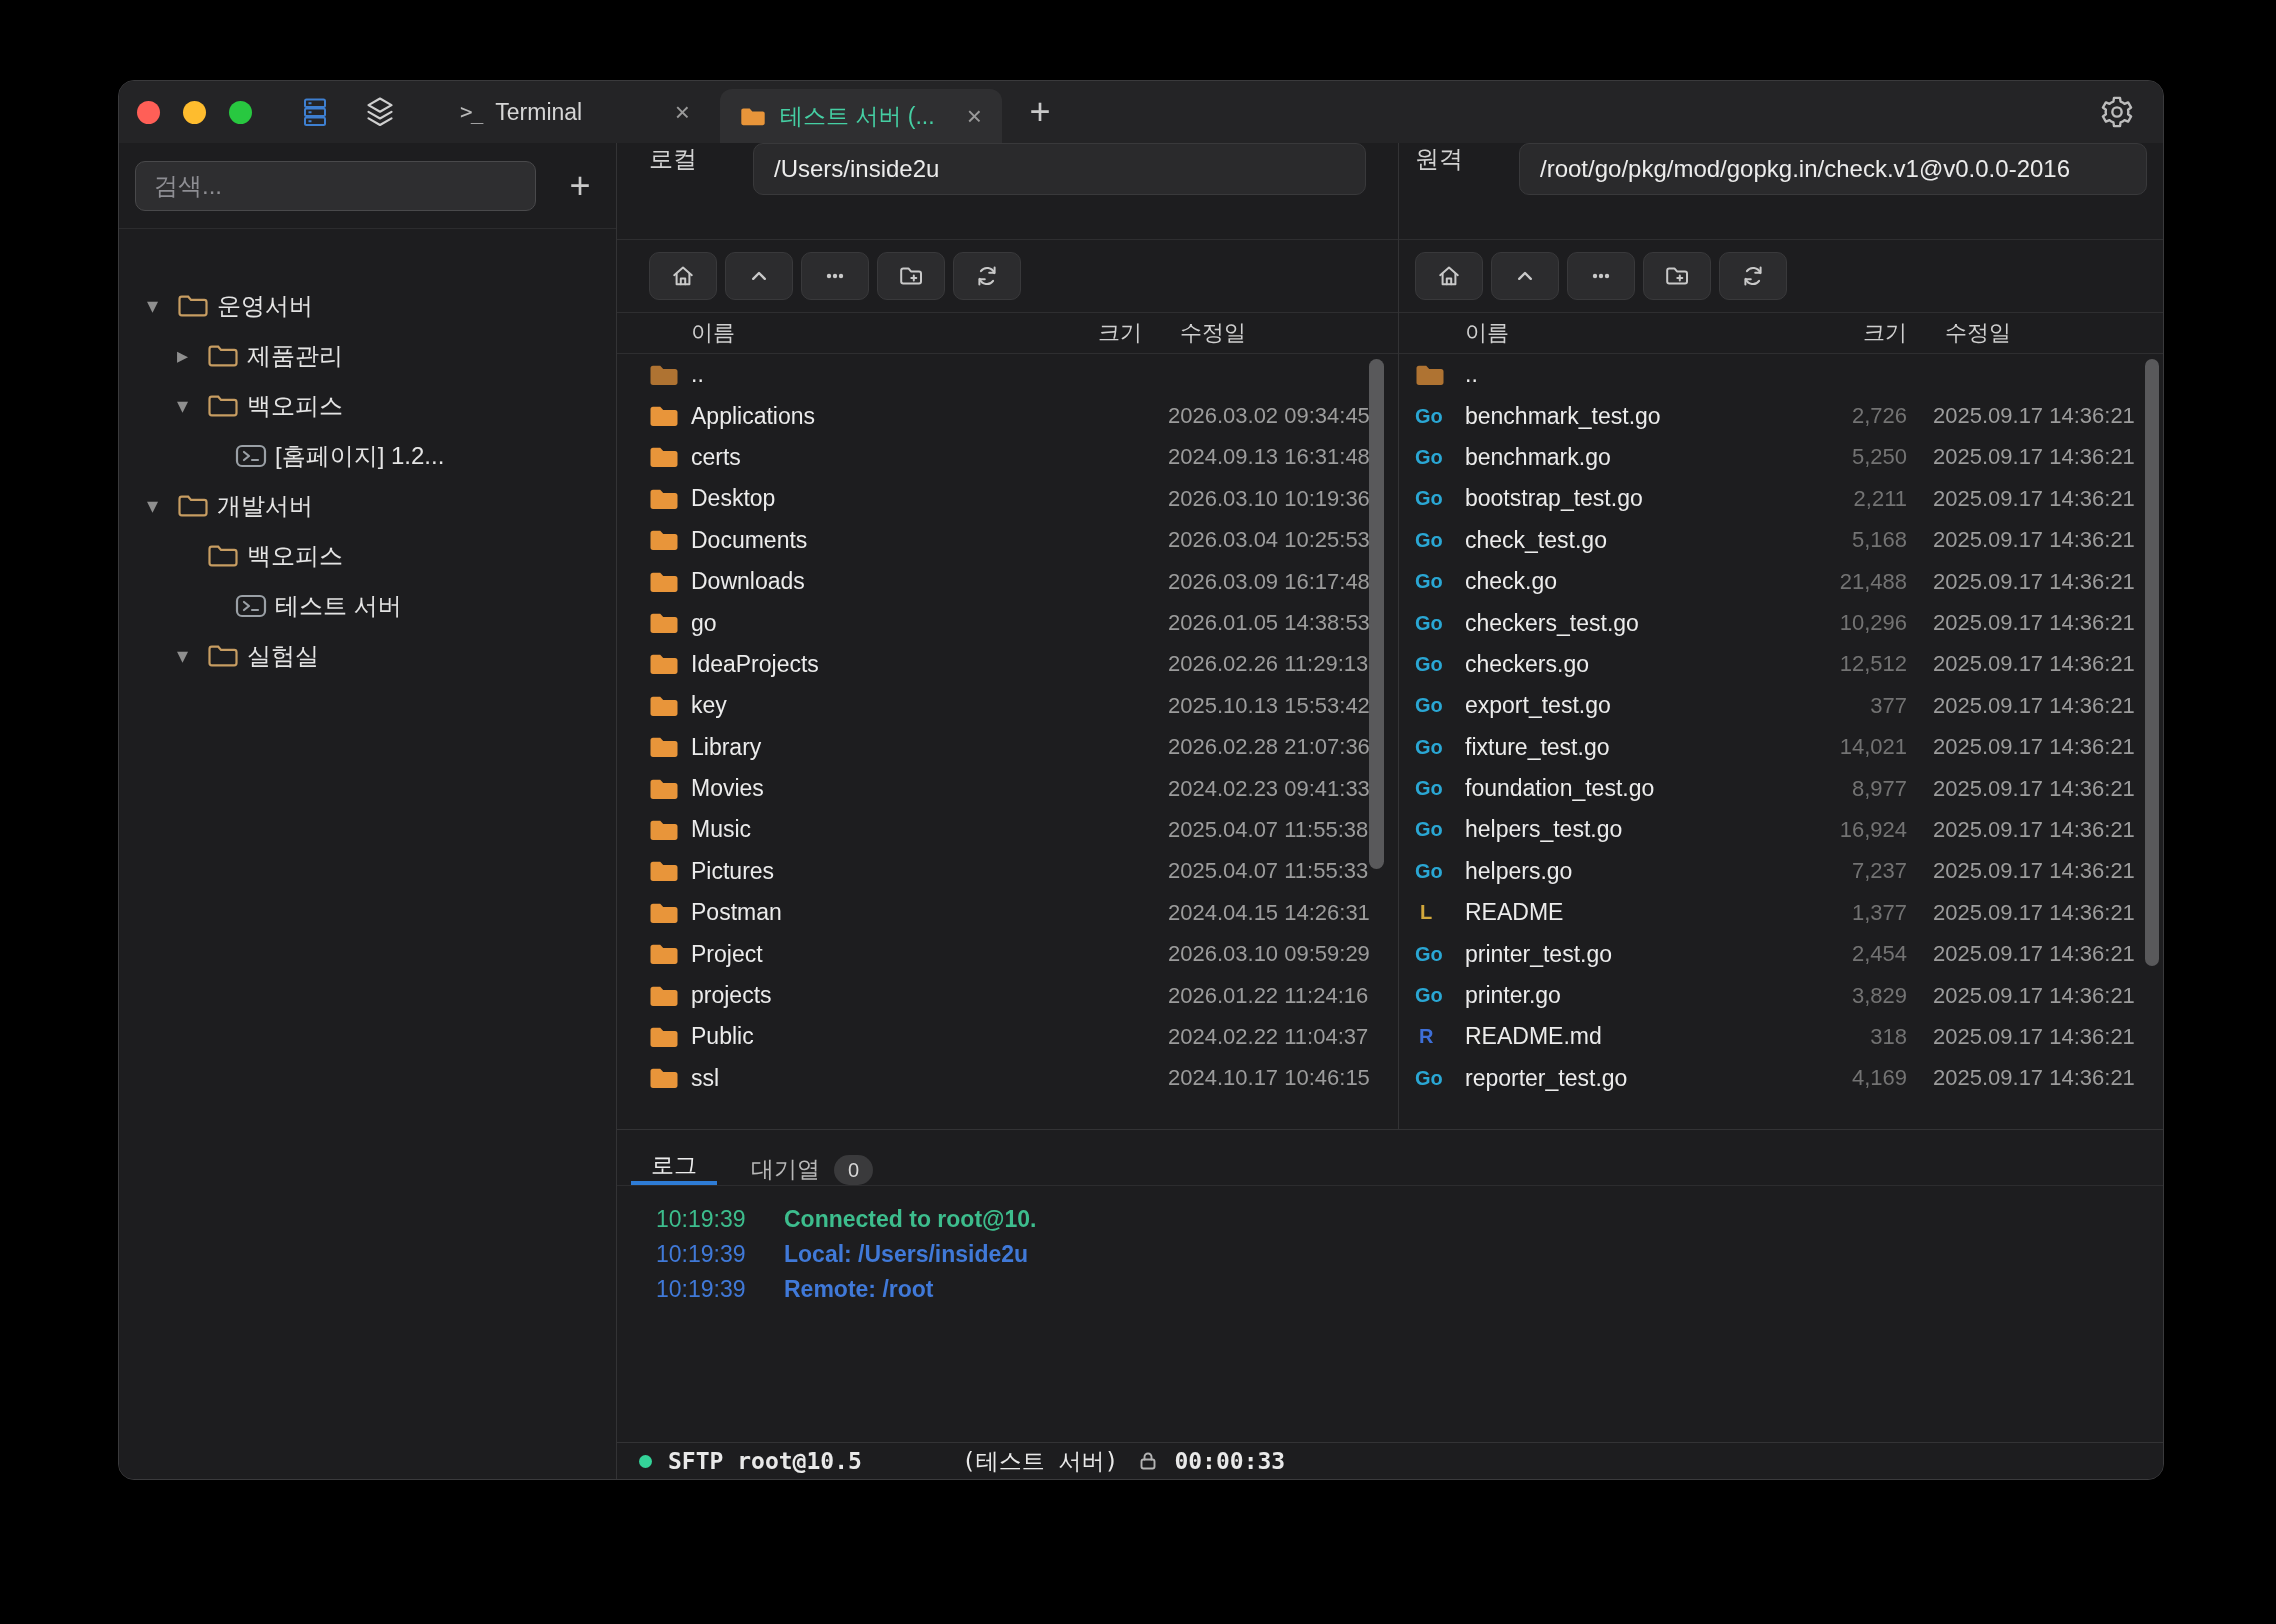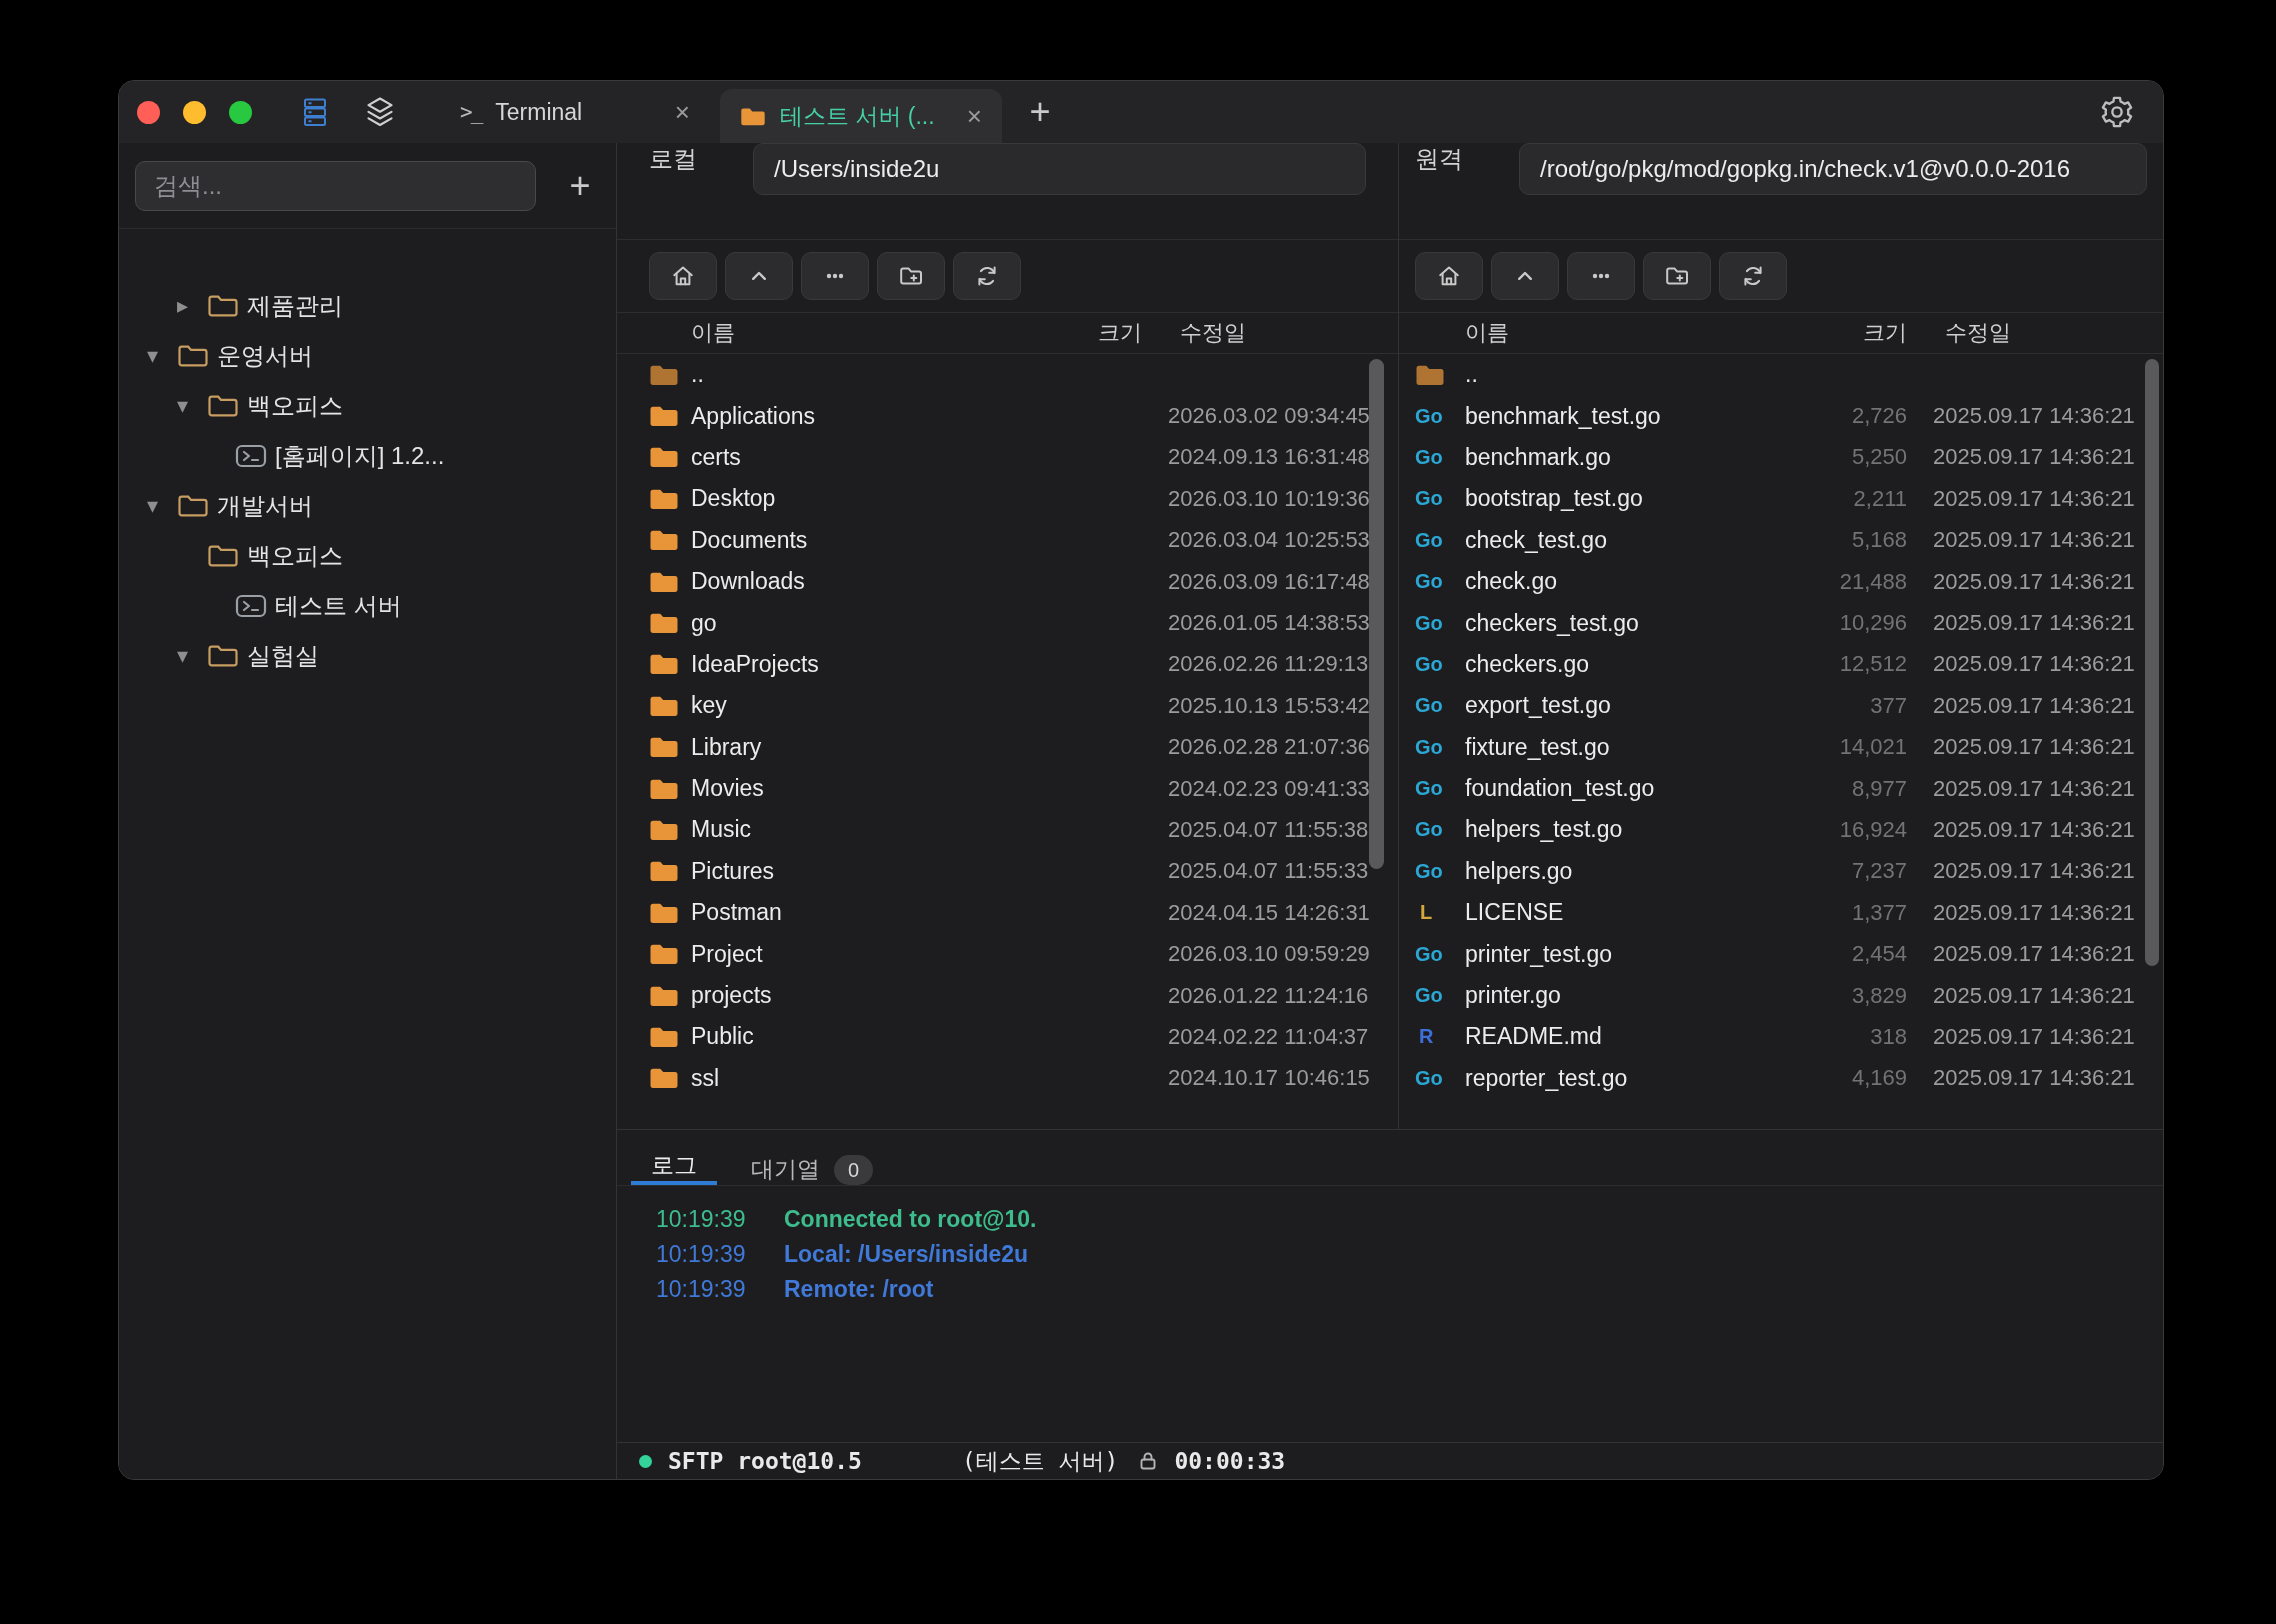--- a/index.html
+++ b/index.html
@@ -161,102 +161,102 @@
 
   <div class="main">
 
     <div class="sidebar">
       <div class="search-row">
         <input class="search-input" type="text" placeholder="검색..." style="">
         <span class="add-host">+</span>
       </div>
       <div class="tree">
 
-      <div class="trow lvl-1 st-collapsed ty-folder">
+      <div class="trow lvl-0 st-expanded ty-folder">
             <span class="arrow"></span>
             <span class="ticon">
               <svg class="svg-tfolder" width="32" height="26" viewBox="0 0 32 26">
                 <path d="M2.5 6C2.5 4.5 3.3 3.7 4.8 3.7h6.4l2.8 3.2h13.2c1.5 0 2.3.8 2.3 2.3v10.9c0 1.5-.8 2.3-2.3 2.3H4.8c-1.5 0-2.3-.8-2.3-2.3z" fill="none" stroke="#c79d62" stroke-width="2.2"></path>
               </svg>
 
             </span>
+            <span class="tlabel">운영서버</span>
+          </div>
+          <div class="trow lvl-1 st-collapsed ty-folder">
+            <span class="arrow"></span>
+            <span class="ticon">
+              <svg class="svg-tfolder" width="32" height="26" viewBox="0 0 32 26">
+                <path d="M2.5 6C2.5 4.5 3.3 3.7 4.8 3.7h6.4l2.8 3.2h13.2c1.5 0 2.3.8 2.3 2.3v10.9c0 1.5-.8 2.3-2.3 2.3H4.8c-1.5 0-2.3-.8-2.3-2.3z" fill="none" stroke="#c79d62" stroke-width="2.2"></path>
+              </svg>
+
+            </span>
             <span class="tlabel">제품관리</span>
+          </div>
+          <div class="trow lvl-1 st-expanded ty-folder">
+            <span class="arrow"></span>
+            <span class="ticon">
+              <svg class="svg-tfolder" width="32" height="26" viewBox="0 0 32 26">
+                <path d="M2.5 6C2.5 4.5 3.3 3.7 4.8 3.7h6.4l2.8 3.2h13.2c1.5 0 2.3.8 2.3 2.3v10.9c0 1.5-.8 2.3-2.3 2.3H4.8c-1.5 0-2.3-.8-2.3-2.3z" fill="none" stroke="#c79d62" stroke-width="2.2"></path>
+              </svg>
+
+            </span>
+            <span class="tlabel">백오피스</span>
+          </div>
+          <div class="trow lvl-2 st-leaf ty-host">
+            <span class="arrow"></span>
+            <span class="ticon">
+
+              <svg class="svg-thost" width="32" height="26" viewBox="0 0 32 26">
+                <rect x="2" y="3" width="28" height="20" rx="5" fill="none" stroke="#9aa0a6" stroke-width="2.2"></rect>
+                <path d="M9 9l5 4-5 4" fill="none" stroke="#9aa0a6" stroke-width="2.2" stroke-linecap="round" stroke-linejoin="round"></path>
+                <path d="M17 17h6" stroke="#9aa0a6" stroke-width="2.2" stroke-linecap="round"></path>
+              </svg>
+            </span>
+            <span class="tlabel">[홈페이지] 1.2...</span>
           </div>
           <div class="trow lvl-0 st-expanded ty-folder">
             <span class="arrow"></span>
             <span class="ticon">
               <svg class="svg-tfolder" width="32" height="26" viewBox="0 0 32 26">
                 <path d="M2.5 6C2.5 4.5 3.3 3.7 4.8 3.7h6.4l2.8 3.2h13.2c1.5 0 2.3.8 2.3 2.3v10.9c0 1.5-.8 2.3-2.3 2.3H4.8c-1.5 0-2.3-.8-2.3-2.3z" fill="none" stroke="#c79d62" stroke-width="2.2"></path>
               </svg>
 
             </span>
-            <span class="tlabel">운영서버</span>
+            <span class="tlabel">개발서버</span>
+          </div>
+          <div class="trow lvl-1 st-plain ty-folder">
+            <span class="arrow"></span>
+            <span class="ticon">
+              <svg class="svg-tfolder" width="32" height="26" viewBox="0 0 32 26">
+                <path d="M2.5 6C2.5 4.5 3.3 3.7 4.8 3.7h6.4l2.8 3.2h13.2c1.5 0 2.3.8 2.3 2.3v10.9c0 1.5-.8 2.3-2.3 2.3H4.8c-1.5 0-2.3-.8-2.3-2.3z" fill="none" stroke="#c79d62" stroke-width="2.2"></path>
+              </svg>
+
+            </span>
+            <span class="tlabel">백오피스</span>
+          </div>
+          <div class="trow lvl-2 st-leaf ty-host">
+            <span class="arrow"></span>
+            <span class="ticon">
+
+              <svg class="svg-thost" width="32" height="26" viewBox="0 0 32 26">
+                <rect x="2" y="3" width="28" height="20" rx="5" fill="none" stroke="#9aa0a6" stroke-width="2.2"></rect>
+                <path d="M9 9l5 4-5 4" fill="none" stroke="#9aa0a6" stroke-width="2.2" stroke-linecap="round" stroke-linejoin="round"></path>
+                <path d="M17 17h6" stroke="#9aa0a6" stroke-width="2.2" stroke-linecap="round"></path>
+              </svg>
+            </span>
+            <span class="tlabel">테스트 서버</span>
           </div>
           <div class="trow lvl-1 st-expanded ty-folder">
             <span class="arrow"></span>
             <span class="ticon">
               <svg class="svg-tfolder" width="32" height="26" viewBox="0 0 32 26">
                 <path d="M2.5 6C2.5 4.5 3.3 3.7 4.8 3.7h6.4l2.8 3.2h13.2c1.5 0 2.3.8 2.3 2.3v10.9c0 1.5-.8 2.3-2.3 2.3H4.8c-1.5 0-2.3-.8-2.3-2.3z" fill="none" stroke="#c79d62" stroke-width="2.2"></path>
               </svg>
 
             </span>
-            <span class="tlabel">백오피스</span>
-          </div>
-          <div class="trow lvl-2 st-leaf ty-host">
-            <span class="arrow"></span>
-            <span class="ticon">
-
-              <svg class="svg-thost" width="32" height="26" viewBox="0 0 32 26">
-                <rect x="2" y="3" width="28" height="20" rx="5" fill="none" stroke="#9aa0a6" stroke-width="2.2"></rect>
-                <path d="M9 9l5 4-5 4" fill="none" stroke="#9aa0a6" stroke-width="2.2" stroke-linecap="round" stroke-linejoin="round"></path>
-                <path d="M17 17h6" stroke="#9aa0a6" stroke-width="2.2" stroke-linecap="round"></path>
-              </svg>
-            </span>
-            <span class="tlabel">[홈페이지] 1.2...</span>
-          </div>
-          <div class="trow lvl-0 st-expanded ty-folder">
-            <span class="arrow"></span>
-            <span class="ticon">
-              <svg class="svg-tfolder" width="32" height="26" viewBox="0 0 32 26">
-                <path d="M2.5 6C2.5 4.5 3.3 3.7 4.8 3.7h6.4l2.8 3.2h13.2c1.5 0 2.3.8 2.3 2.3v10.9c0 1.5-.8 2.3-2.3 2.3H4.8c-1.5 0-2.3-.8-2.3-2.3z" fill="none" stroke="#c79d62" stroke-width="2.2"></path>
-              </svg>
-
-            </span>
-            <span class="tlabel">개발서버</span>
-          </div>
-          <div class="trow lvl-1 st-plain ty-folder">
-            <span class="arrow"></span>
-            <span class="ticon">
-              <svg class="svg-tfolder" width="32" height="26" viewBox="0 0 32 26">
-                <path d="M2.5 6C2.5 4.5 3.3 3.7 4.8 3.7h6.4l2.8 3.2h13.2c1.5 0 2.3.8 2.3 2.3v10.9c0 1.5-.8 2.3-2.3 2.3H4.8c-1.5 0-2.3-.8-2.3-2.3z" fill="none" stroke="#c79d62" stroke-width="2.2"></path>
-              </svg>
-
-            </span>
-            <span class="tlabel">백오피스</span>
-          </div>
-          <div class="trow lvl-2 st-leaf ty-host">
-            <span class="arrow"></span>
-            <span class="ticon">
-
-              <svg class="svg-thost" width="32" height="26" viewBox="0 0 32 26">
-                <rect x="2" y="3" width="28" height="20" rx="5" fill="none" stroke="#9aa0a6" stroke-width="2.2"></rect>
-                <path d="M9 9l5 4-5 4" fill="none" stroke="#9aa0a6" stroke-width="2.2" stroke-linecap="round" stroke-linejoin="round"></path>
-                <path d="M17 17h6" stroke="#9aa0a6" stroke-width="2.2" stroke-linecap="round"></path>
-              </svg>
-            </span>
-            <span class="tlabel">테스트 서버</span>
-          </div>
-          <div class="trow lvl-1 st-expanded ty-folder">
-            <span class="arrow"></span>
-            <span class="ticon">
-              <svg class="svg-tfolder" width="32" height="26" viewBox="0 0 32 26">
-                <path d="M2.5 6C2.5 4.5 3.3 3.7 4.8 3.7h6.4l2.8 3.2h13.2c1.5 0 2.3.8 2.3 2.3v10.9c0 1.5-.8 2.3-2.3 2.3H4.8c-1.5 0-2.3-.8-2.3-2.3z" fill="none" stroke="#c79d62" stroke-width="2.2"></path>
-              </svg>
-
-            </span>
             <span class="tlabel">실험실</span>
           </div>
         </div>
     </div>
 
     <div class="content">
       <div class="panes">
 
         <div class="pane pane-local">
           <div class="path-row">
@@ -673,21 +673,21 @@
                 </span>
                 <span class="fname">helpers.go</span>
                 <span class="fsize">7,237</span>
                 <span class="fdate">2025.09.17 14:36:21</span>
               </div>
               <div class="frow t-lic">
                 <span class="fic">
 
                   <b class="fbadge">L</b>
                 </span>
-                <span class="fname">LICENSE</span>
+                <span class="fname">README</span>
                 <span class="fsize">1,377</span>
                 <span class="fdate">2025.09.17 14:36:21</span>
               </div>
               <div class="frow t-go">
                 <span class="fic">
 
                   <b class="fbadge">Go</b>
                 </span>
                 <span class="fname">printer_test.go</span>
                 <span class="fsize">2,454</span>

